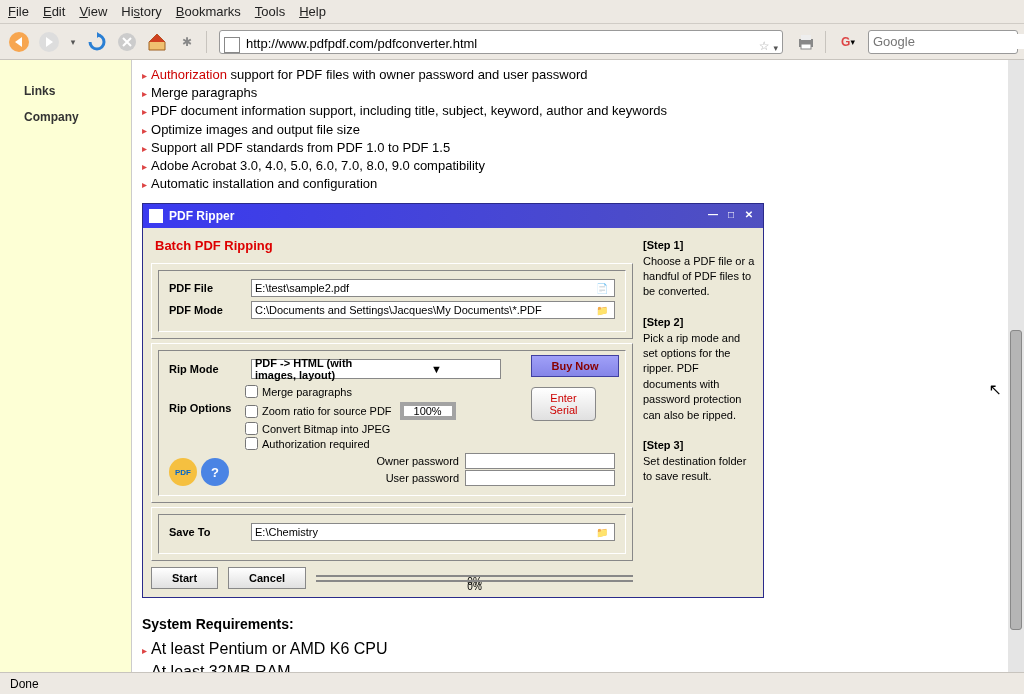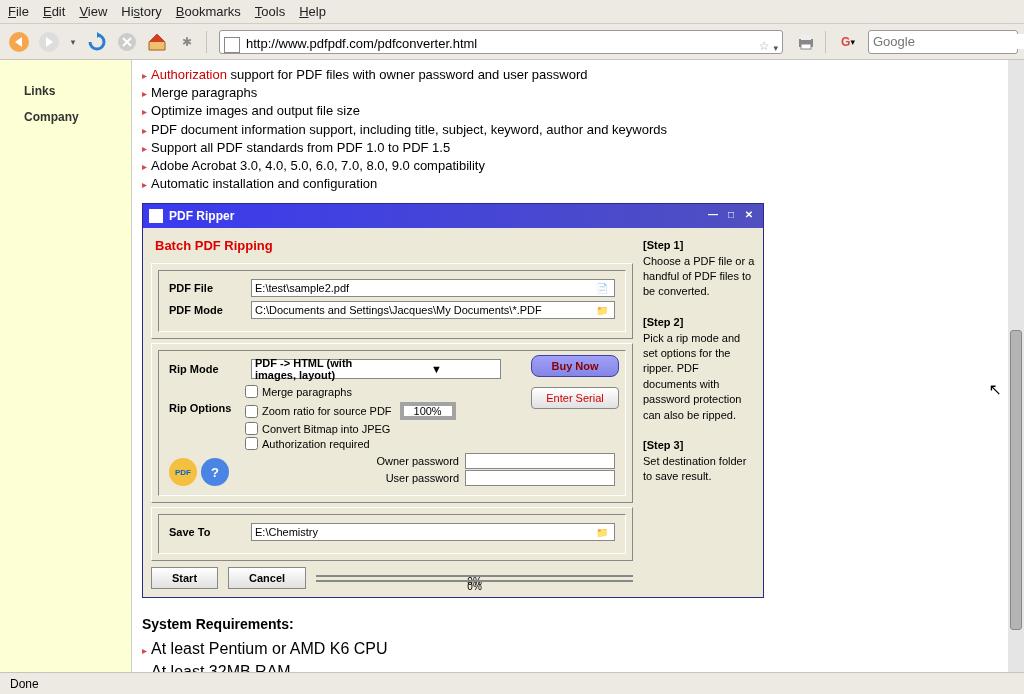--- a/index.html
+++ b/index.html
@@ -56,22 +56,22 @@
 .field-icon { width: 16px; height: 14px; display:flex; align-items:center; justify-content:center; font-size:10px; }
 .dropdown { flex: 1; display: flex; align-items: center; background: #fff; border: 1px solid #888; height: 20px; padding: 0 3px; max-width: 250px; }
 .dropdown span { flex: 1; font-size: 11px; font-weight: bold; }
 .dd-arrow { width: 14px; text-align: center; font-size: 9px; }
 .chk { display: flex; align-items: center; font-size: 11px; margin: 2px 0; }
 .chk input { margin-right: 4px; }
 .small-input { width: 56px; height: 18px; border: 4px solid #a3a3a3; background: #fff; padding: 0 3px; font-size: 11px; text-align:center; }
 .pwd-row { display: flex; align-items: center; justify-content: flex-end; gap: 6px; margin: 1px 0; font-size: 11px; }
 .pwd-row input { width: 150px; height: 16px; border: 1px solid #888; background: #fff; }
 
-.btn-3d { background: linear-gradient(#a0a0f8, #8585e8); border: 1px solid #4040a0; border-radius: 8px; padding: 4px 16px; font-size: 11px; color: #800; font-weight: bold; cursor: default; text-align: center; width: 88px; }
-.btn-3d2 { background: linear-gradient(#fff, #e0e0e0); border: 1px solid #888; border-radius: 4px; padding: 4px 12px; font-size: 11px; color: #c00; cursor: default; text-align: center; width: 88px; }
+.btn-3d { background: linear-gradient(#a0a0f8, #8585e8); border: 1px solid #4040a0; border-radius: 0; padding: 4px 16px; font-size: 11px; color: #800; font-weight: bold; cursor: default; text-align: center; width: 88px; }
+.btn-3d2 { background: linear-gradient(#fff, #e0e0e0); border: 1px solid #888; border-radius: 4px; padding: 4px 12px; font-size: 11px; color: #c00; cursor: default; text-align: center; width: 65px; }
 .btn-std { background: linear-gradient(#fff, #e0e0e0); border: 1px solid #888; border-radius: 0; padding: 4px 20px; font-size: 11px; font-weight: bold; cursor: default; }
 
 .progress { flex: 1; height: 14px; background: #fff; border: 1px solid #888; position: relative; }
 .progress span { position: absolute; left: 50%; transform: translateX(-50%); font-size: 10px; top: 0; }
 
 .icons-left { display: flex; gap: 4px; margin-top: 6px; }
 .icon-circle { width: 28px; height: 28px; border-radius: 50%; display: flex; align-items: center; justify-content: center; font-weight: bold; }
 
 .sysreq { margin-top: 18px; }
 .sysreq-title { font-weight: bold; font-size: 14px; margin-bottom: 6px; }
@@ -156,22 +156,22 @@
 
 <div class="content">
   <div class="sidebar">
     <div class="sidebar-item">Links</div>
     <div class="sidebar-item">Company</div>
   </div>
 
   <div class="main">
     <div class="feature"><span class="red">Authorization</span><span> support for PDF files with owner password and user password</span></div>
     <div class="feature"><span>Merge paragraphs</span></div>
+    <div class="feature"><span>PDF document information support, including title, subject, keyword, author and keywords</span></div>
     <div class="feature"><span>Optimize images and output file size</span></div>
-    <div class="feature"><span>PDF document information support, including title, subject, keyword, author and keywords</span></div>
     <div class="feature"><span>Support all PDF standards from PDF 1.0 to PDF 1.5</span></div>
     <div class="feature"><span>Adobe Acrobat 3.0, 4.0, 5.0, 6.0, 7.0, 8.0, 9.0 compatibility</span></div>
     <div class="feature"><span>Automatic installation and configuration</span></div>
 
     <div class="dialog">
       <div class="titlebar">
         <span class="title-icon"></span>
         <span>PDF Ripper</span>
         <span class="title-spacer"></span>
         <span class="title-ctrl">—</span>

